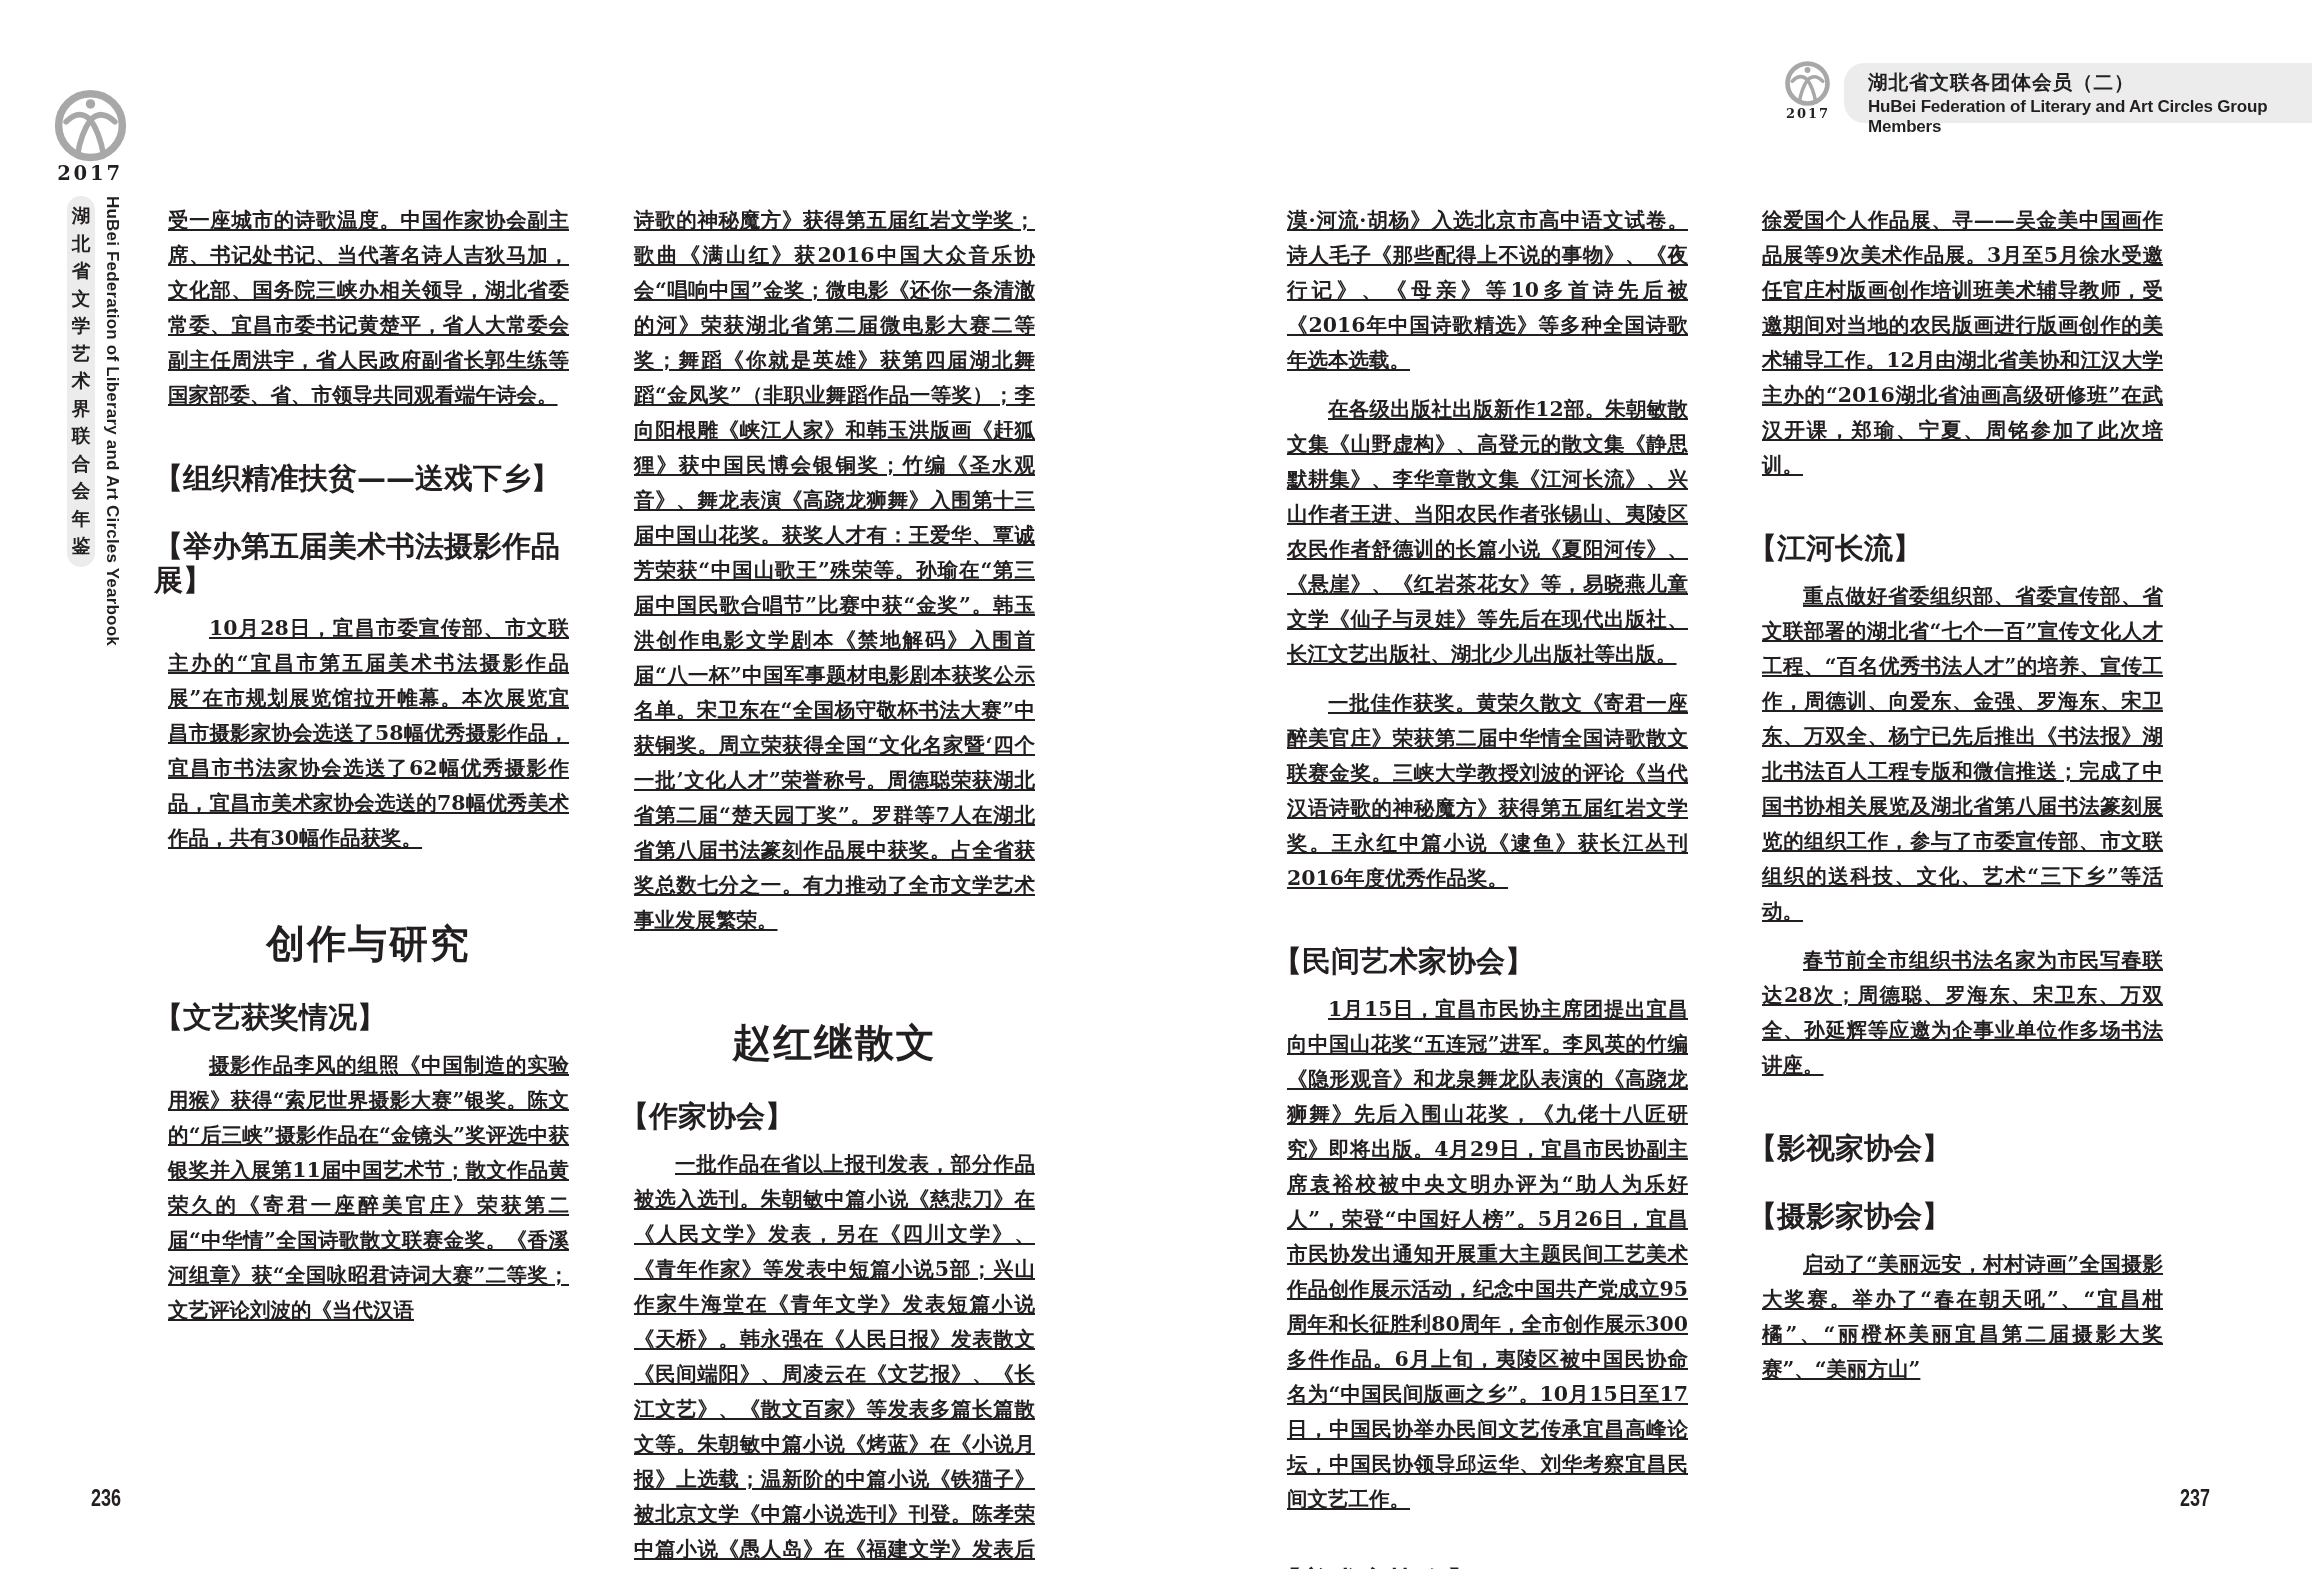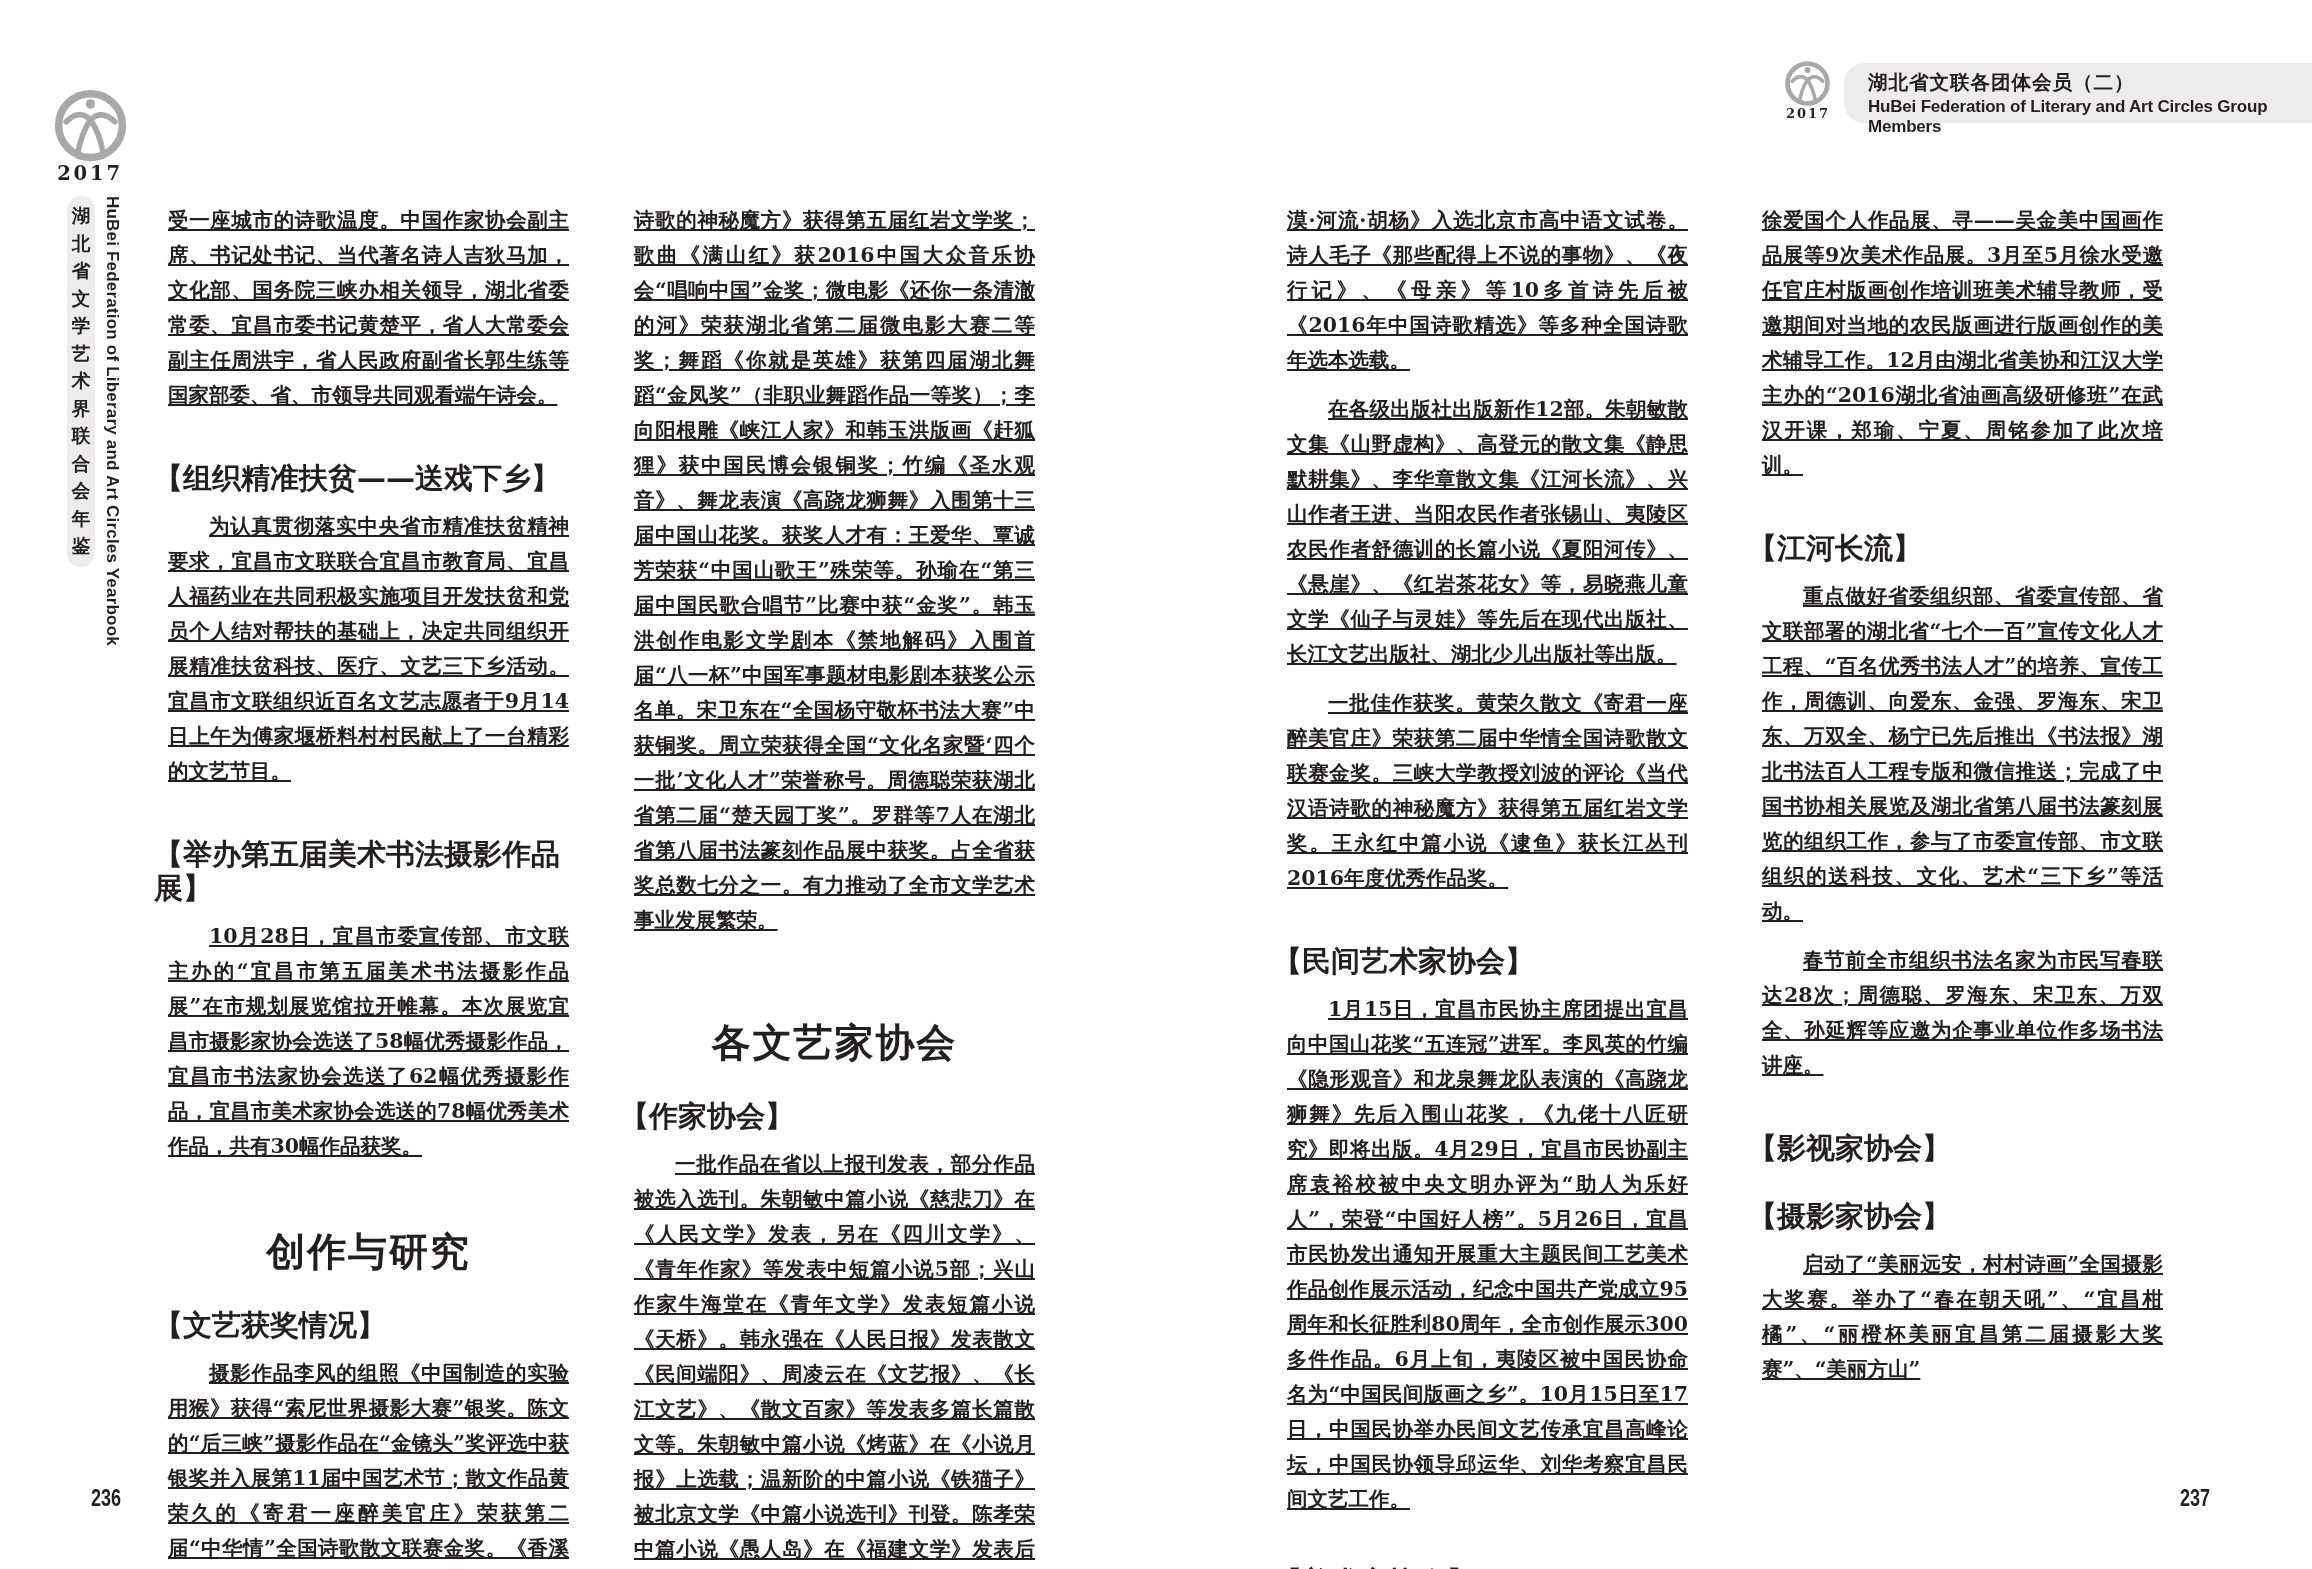--- a/index.html
+++ b/index.html
@@ -79,37 +79,36 @@
     <span>鉴</span>
   </div>
   <div class="side-en">
     <span>HuBei Federation of Liberary and Art Circles Yearbook</span>
   </div>
 
   <div class="col col1">
     <p>受一座城市的诗歌温度。中国作家协会副主席、书记处书记、当代著名诗人吉狄马加，文化部、国务院三峡办相关领导，湖北省委常委、宜昌市委书记黄楚平，省人大常委会副主任周洪宇，省人民政府副省长郭生练等国家部委、省、市领导共同观看端午诗会。</p>
     <div class="gap"></div>
     <h3>【组织精准扶贫——送戏下乡】</h3>
-    <p class="indent">为认真贯彻落实中央省市精准扶贫精神要求，宜昌市文联联合宜昌市教育局、宜昌人福药业在共同积极实施项目开发扶贫和党员个人结对帮扶的基础上，决定共同组织开展精准扶贫科技、医疗、文艺三下乡活动。宜昌市文联组织近百名文艺志愿者于9月14日上午为傅家堰桥料村村民献上了一台精彩的文艺节目。</p>
     <div class="gap"></div>
     <h3>【举办第五届美术书法摄影作品展】</h3>
     <p class="indent">10月28日，宜昌市委宣传部、市文联主办的“宜昌市第五届美术书法摄影作品展”在市规划展览馆拉开帷幕。本次展览宜昌市摄影家协会选送了58幅优秀摄影作品，宜昌市书法家协会选送了62幅优秀摄影作品，宜昌市美术家协会选送的78幅优秀美术作品，共有30幅作品获奖。</p>
     <div class="gap"></div>
     <div class="gap-sm"></div>
     <h2>创作与研究</h2>
     <div class="gap"></div>
     <h3>【文艺获奖情况】</h3>
     <p class="indent">摄影作品李风的组照《中国制造的实验用猴》获得“索尼世界摄影大赛”银奖。陈文的“后三峡”摄影作品在“金镜头”奖评选中获银奖并入展第11届中国艺术节；散文作品黄荣久的《寄君一座醉美官庄》荣获第二届“中华情”全国诗歌散文联赛金奖。《香溪河组章》获“全国咏昭君诗词大赛”二等奖；文艺评论刘波的《当代汉语</p>
   </div>
 
   <div class="col col2">
     <p>诗歌的神秘魔方》获得第五届红岩文学奖；歌曲《满山红》获2016中国大众音乐协会“唱响中国”金奖；微电影《还你一条清澈的河》荣获湖北省第二届微电影大赛二等奖；舞蹈《你就是英雄》获第四届湖北舞蹈“金凤奖”（非职业舞蹈作品一等奖）；李向阳根雕《峡江人家》和韩玉洪版画《赶狐狸》获中国民博会银铜奖；竹编《圣水观音》、舞龙表演《高跷龙狮舞》入围第十三届中国山花奖。获奖人才有：王爱华、覃诚芳荣获“中国山歌王”殊荣等。孙瑜在“第三届中国民歌合唱节”比赛中获“金奖”。韩玉洪创作电影文学剧本《禁地解码》入围首届“八一杯”中国军事题材电影剧本获奖公示名单。宋卫东在“全国杨守敬杯书法大赛”中获铜奖。周立荣获得全国“文化名家暨‘四个一批’文化人才”荣誉称号。周德聪荣获湖北省第二届“楚天园丁奖”。罗群等7人在湖北省第八届书法篆刻作品展中获奖。占全省获奖总数七分之一。有力推动了全市文学艺术事业发展繁荣。</p>
     <div class="gap"></div>
     <div class="gap"></div>
-    <h2>各文艺家协会</h2>
+    <h2>赵红继散文</h2>
     <div class="gap"></div>
     <h3>【作家协会】</h3>
     <p class="indent">一批作品在省以上报刊发表，部分作品被选入选刊。朱朝敏中篇小说《慈悲刀》在《人民文学》发表，另在《四川文学》、《青年作家》等发表中短篇小说5部；兴山作家牛海堂在《青年文学》发表短篇小说《天桥》。韩永强在《人民日报》发表散文《民间端阳》、周凌云在《文艺报》、《长江文艺》、《散文百家》等发表多篇长篇散文等。朱朝敏中篇小说《烤蓝》在《小说月报》上选载；温新阶的中篇小说《铁猫子》被北京文学《中篇小说选刊》刊登。陈孝荣中篇小说《愚人岛》在《福建文学》发表后被翻译成韩文。赵红继散文《沙</p>
   </div>
 
   <div class="page-num pn-left">236</div>
 </div>
 
 <div class="page page-right">
   <svg class="logo-right" viewBox="0 0 80 80">

